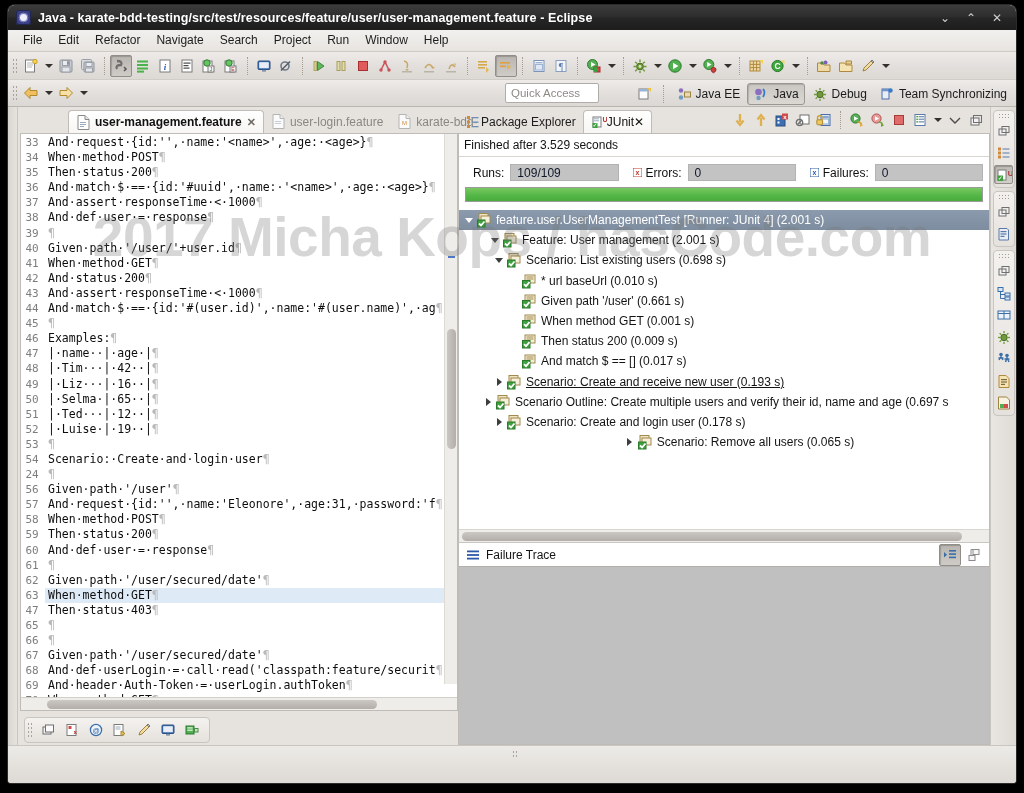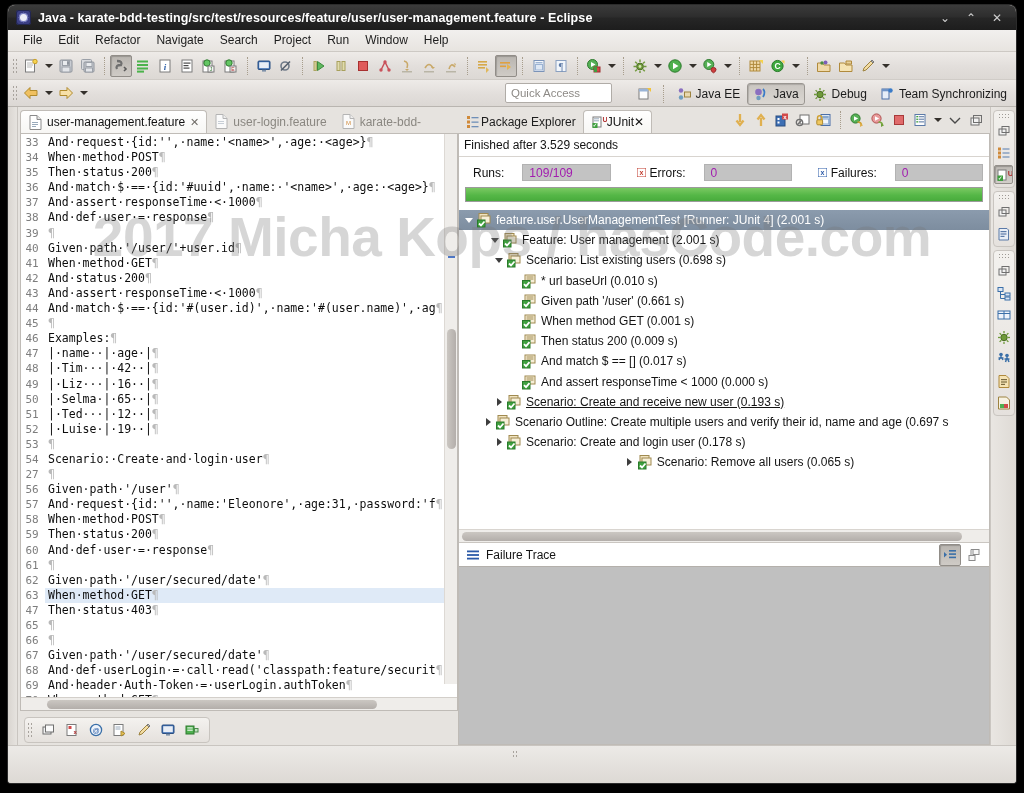--- a/index.html
+++ b/index.html
@@ -115,21 +115,21 @@
     border-left: 4px solid transparent; border-right: 4px solid transparent;
     border-top: 4px solid #34302b;
   }
 
   
   .ic { width:16px; height:16px; position:relative; display:block; }
 
   
   #quick-access {
     position: absolute; left: 497px; top: 3px;
-    width: 107px; height: 20px;
+    width: 94px; height: 20px;
     background: #ffffff;
     border: 1px solid #b0aca7;
     border-radius: 2px;
     font-size: 11.5px; color: #8d8a86;
     display: flex; align-items: center;
     padding-left: 5px;
   }
   #perspective-bar {
     position: absolute; right: 4px; top: 0; height: 27px;
     display: flex; align-items: center; gap: 2px;
@@ -178,22 +178,23 @@
     font-size: 12px;
     white-space: nowrap;
     border-radius: 4px 4px 0 0;
     position: relative;
   }
   .etab.active {
     background: linear-gradient(to bottom,#ffffff,#f7f6f4);
     border: 1px solid #c0bcb7;
     border-bottom: none;
     color: #111;
-    font-weight: normal;
+    font-weight: bold;
     z-index: 3;
+    margin-left: 48px;
   }
   .etab.inactive { color: #8a8781; }
   .etab .close-x { font-size: 11px; color: #6f6c67; }
   .file-ic { width: 13px; height: 15px; flex: 0 0 auto; }
 
   #editor-frame {
     flex: 1 1 auto;
     background: #ffffff;
     border: 1px solid #bfbbb6;
     border-top-color: #c0bcb7;
@@ -320,30 +321,30 @@
   }
   #finished-line {
     font-size: 12px; color: #121212;
     padding: 4px 0 4px 5px;
     border-bottom: 1px solid #d8d4cf;
     flex: 0 0 auto;
   }
   #counters {
     display: flex; align-items: center;
     padding: 7px 6px 6px 14px;
-    gap: 12px;
+    gap: 0;
     flex: 0 0 auto;
     font-size: 12px;
   }
   #counters .lbl { color:#111; margin-right: 6px; white-space: nowrap; display:flex; align-items:center; gap:4px;}
   #counters .fld {
     background: #c3c3c3;
     border: 1px solid #b2b2b2;
     height: 17px; line-height: 16px;
-    font-size: 12px; color: #a21caf;
+    font-size: 12px; color: #0f172a;
     padding: 0 6px;
     flex: 1 1 0;
     min-width: 0;
     margin-right: 14px;
   }
   #counters .fld:last-child { margin-right: 0; }
   .mini-sq { width:9px; height:9px; display:inline-block; position:relative;}
   #progress-wrap {
     margin: 0 6px 6px 6px;
     height: 15px;
@@ -898,21 +899,21 @@
                 <div>45</div>
                 <div>46</div>
                 <div>47</div>
                 <div>48</div>
                 <div>49</div>
                 <div>50</div>
                 <div>51</div>
                 <div>52</div>
                 <div>53</div>
                 <div>54</div>
-                <div>27</div>
+                <div>24</div>
                 <div>56</div>
                 <div>57</div>
                 <div>58</div>
                 <div>59</div>
                 <div>60</div>
                 <div>61</div>
                 <div>62</div>
                 <div>63</div>
                 <div>47</div>
                 <div>65</div>
@@ -1221,33 +1222,20 @@
                   <svg class="tico" viewBox="0 0 16 16">
                     <rect x="4" y="2" width="10" height="8" fill="#f7efd8" stroke="#a08a50"></rect>
                     <line x1="5.5" y1="4" x2="12.5" y2="4" stroke="#a08a50"></line>
                     <line x1="5.5" y1="6" x2="12.5" y2="6" stroke="#a08a50"></line>
                     <rect x="1.5" y="7.5" width="7.5" height="7.5" fill="#3fa03f" stroke="#2a7a2a"></rect>
                     <path d="M3 11.2 l2 2 3.5 -4" stroke="#fff" stroke-width="1.8" fill="none"></path>
                   </svg>
                 </span>
                 <span>And match $ == [] (0.017 s)</span>
               </div>
-              <div class="trow" style="padding-left: 48px;">
-                <span class="twist"></span>
-                <span style="display: flex;">
-                  <svg class="tico" viewBox="0 0 16 16">
-                    <rect x="4" y="2" width="10" height="8" fill="#f7efd8" stroke="#a08a50"></rect>
-                    <line x1="5.5" y1="4" x2="12.5" y2="4" stroke="#a08a50"></line>
-                    <line x1="5.5" y1="6" x2="12.5" y2="6" stroke="#a08a50"></line>
-                    <rect x="1.5" y="7.5" width="7.5" height="7.5" fill="#3fa03f" stroke="#2a7a2a"></rect>
-                    <path d="M3 11.2 l2 2 3.5 -4" stroke="#fff" stroke-width="1.8" fill="none"></path>
-                  </svg>
-                </span>
-                <span>And assert responseTime &lt; 1000 (0.000 s)</span>
-              </div>
               <div class="trow" style="padding-left: 33px; text-decoration: underline;">
                 <span class="twist closed"></span>
                 <span style="display: flex;">
                   <svg class="tico" viewBox="0 0 16 16">
                     <rect x="3" y="1.5" width="9" height="7" fill="#f0e3c0" stroke="#a08a50"></rect>
                     <rect x="5" y="4" width="9" height="7" fill="#f7efd8" stroke="#a08a50"></rect>
                     <rect x="1.5" y="8" width="7.5" height="7" fill="#3fa03f" stroke="#2a7a2a"></rect>
                     <path d="M3 11.5 l2 2 3.5 -4" stroke="#fff" stroke-width="1.8" fill="none"></path>
                   </svg>
                 </span>

